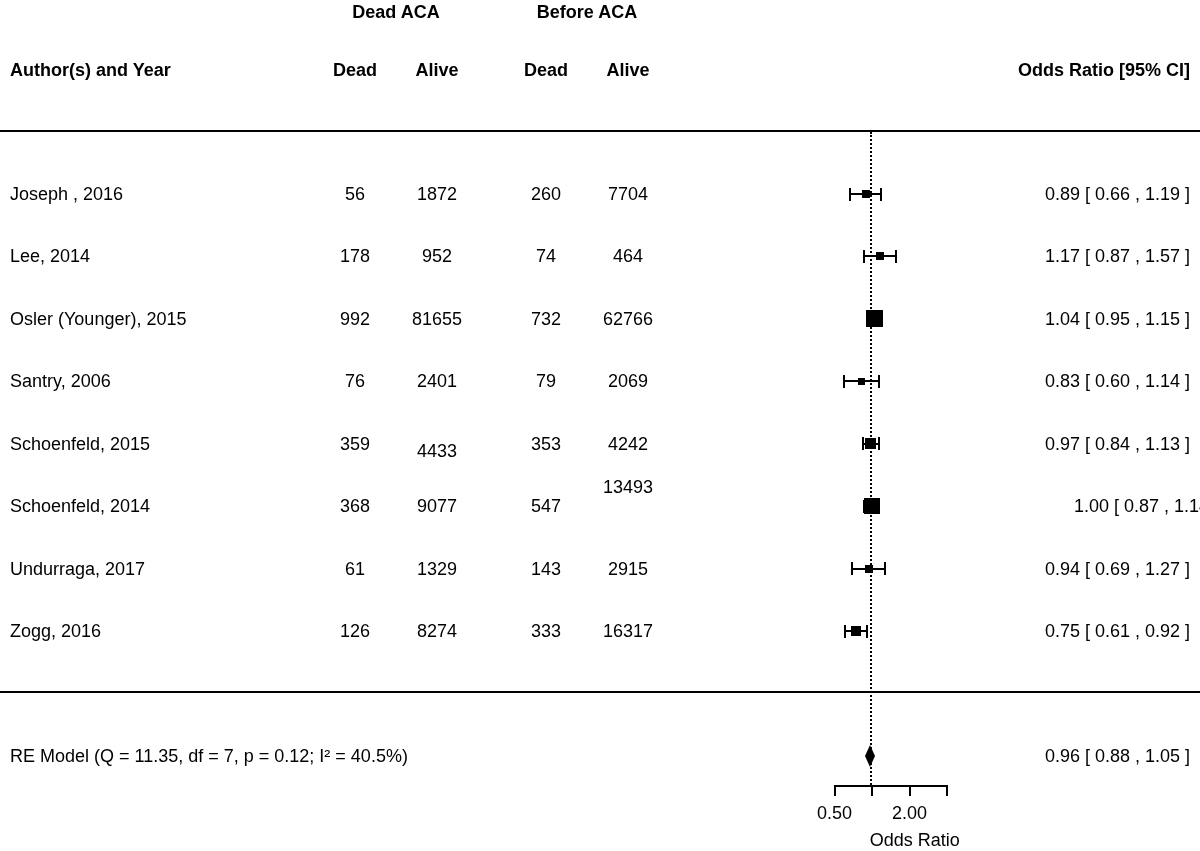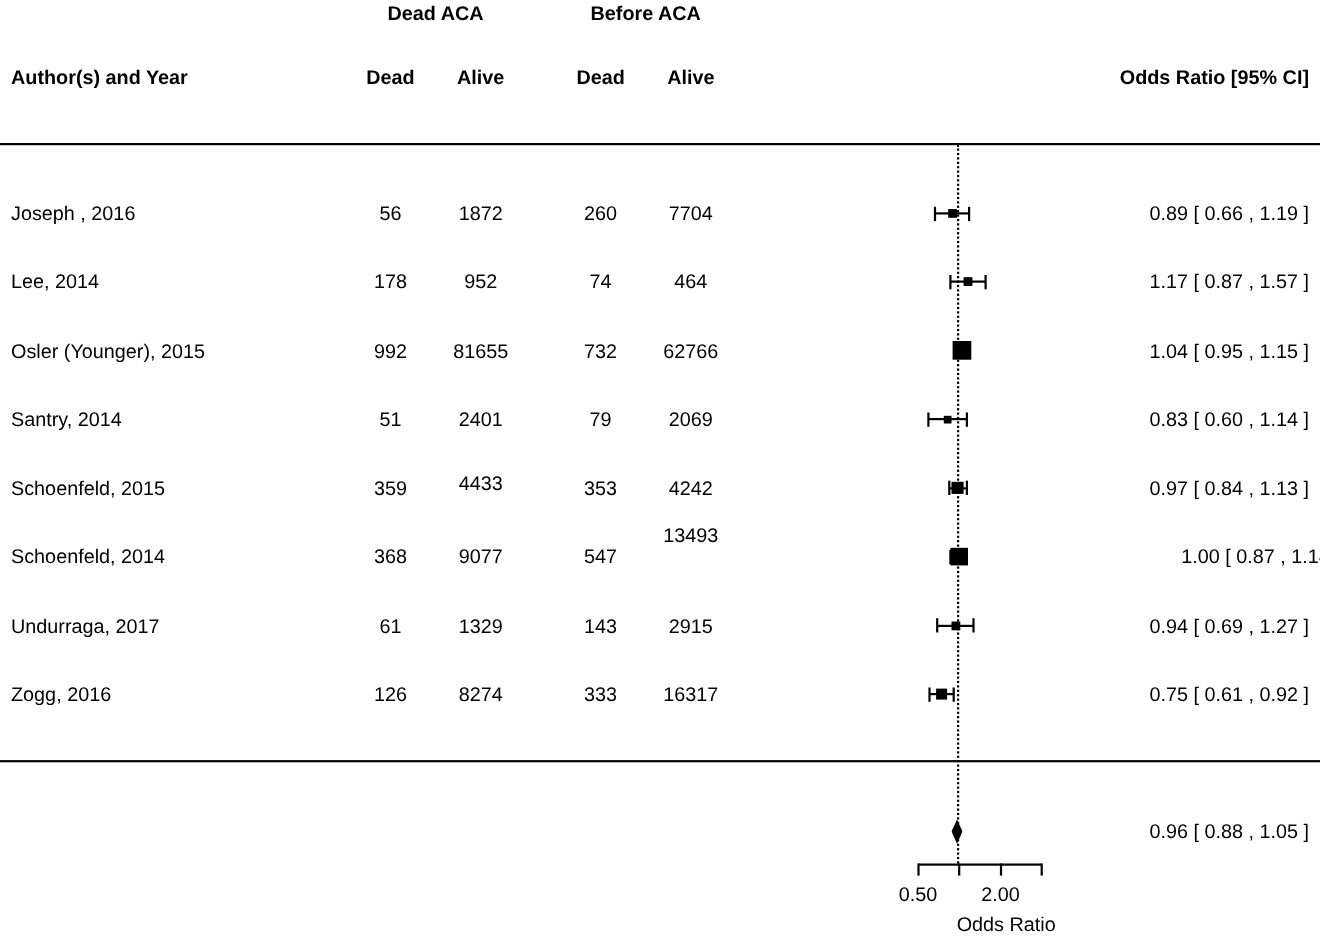--- a/index.html
+++ b/index.html
@@ -31,20 +31,21 @@
   <div class="t b cc" style="left:437px;top:70px">Alive</div>
   <div class="t b cc" style="left:546px;top:70px">Dead</div>
   <div class="t b cc" style="left:628px;top:70px">Alive</div>
   <div class="t b rr" style="left:1190px;top:70px">Odds Ratio [95% CI]</div>
 
   <div class="rule" style="top:130px"></div>
   <div class="rule" style="top:691px"></div>
 
   <div class="refline" style="left:870px;top:132px;height:653px"></div>
 
+  <div class="t ll" style="left:10px;top:756px">RE Model (Q = 11.35, df = 7, p = 0.12; I² = 40.5%)</div>
   <div class="t rr" style="left:1190px;top:756px">0.96 [ 0.88 , 1.05 ]</div>
 
 <div class="t ll" style="left: 10px; top: 194px;">Joseph , 2016</div>
     <div class="t cc" style="left: 355px; top: 194px;">56</div>
     <div class="t cc" style="left: 437px; top: 194px;">1872</div>
     <div class="t cc" style="left: 546px; top: 194px;">260</div>
     <div class="t cc" style="left: 628px; top: 194px;">7704</div>
     <div class="t rr" style="left: 1190px; top: 194px;">0.89 [ 0.66 , 1.19 ]</div>
     <div class="bar" style="left: 849.52px; top: 193px; width: 31.8909px; height: 2px;"></div>
     <div class="bar" style="left: 848.52px; top: 187.5px; width: 2px; height: 13px;"></div>
@@ -63,33 +64,33 @@
     <div class="t ll" style="left: 10px; top: 318.9px;">Osler (Younger), 2015</div>
     <div class="t cc" style="left: 355px; top: 318.9px;">992</div>
     <div class="t cc" style="left: 437px; top: 318.9px;">81655</div>
     <div class="t cc" style="left: 546px; top: 318.9px;">732</div>
     <div class="t cc" style="left: 628px; top: 318.9px;">62766</div>
     <div class="t rr" style="left: 1190px; top: 318.9px;">1.04 [ 0.95 , 1.15 ]</div>
     <div class="bar" style="left: 869.225px; top: 317.9px; width: 10.3363px; height: 2px;"></div>
     <div class="bar" style="left: 868.225px; top: 312.4px; width: 2px; height: 13px;"></div>
     <div class="bar" style="left: 878.561px; top: 312.4px; width: 2px; height: 13px;"></div>
     <div class="sq" style="left: 865.622px; top: 310.4px; width: 17px; height: 17px;"></div>
-    <div class="t ll" style="left: 10px; top: 381.35px;">Santry, 2014</div>
-    <div class="t cc" style="left: 355px; top: 381.35px;">51</div>
+    <div class="t ll" style="left: 10px; top: 381.35px;">Santry, 2006</div>
+    <div class="t cc" style="left: 355px; top: 381.35px;">76</div>
     <div class="t cc" style="left: 437px; top: 381.35px;">2401</div>
     <div class="t cc" style="left: 546px; top: 381.35px;">79</div>
     <div class="t cc" style="left: 628px; top: 381.35px;">2069</div>
     <div class="t rr" style="left: 1190px; top: 381.35px;">0.83 [ 0.60 , 1.14 ]</div>
     <div class="bar" style="left: 844.364px; top: 380.35px; width: 34.725px; height: 2px;"></div>
     <div class="bar" style="left: 843.364px; top: 374.85px; width: 2px; height: 13px;"></div>
     <div class="bar" style="left: 878.089px; top: 374.85px; width: 2px; height: 13px;"></div>
     <div class="sq" style="left: 858.419px; top: 377.85px; width: 7px; height: 7px;"></div>
     <div class="t ll" style="left: 10px; top: 443.8px;">Schoenfeld, 2015</div>
     <div class="t cc" style="left: 355px; top: 443.8px;">359</div>
-    <div class="t cc" style="left: 437px; top: 439px;">4433</div>
+    <div class="t cc" style="left: 437px; top: 451px;">4433</div>
     <div class="t cc" style="left: 546px; top: 443.8px;">353</div>
     <div class="t cc" style="left: 628px; top: 443.8px;">4242</div>
     <div class="t rr" style="left: 1190px; top: 443.8px;">0.97 [ 0.84 , 1.13 ]</div>
     <div class="bar" style="left: 862.567px; top: 442.8px; width: 16.0448px; height: 2px;"></div>
     <div class="bar" style="left: 861.567px; top: 437.3px; width: 2px; height: 13px;"></div>
     <div class="bar" style="left: 877.612px; top: 437.3px; width: 2px; height: 13px;"></div>
     <div class="sq" style="left: 864.852px; top: 438.3px; width: 11px; height: 11px;"></div>
     <div class="t ll" style="left: 10px; top: 506.25px;">Schoenfeld, 2014</div>
     <div class="t cc" style="left: 355px; top: 506.25px;">368</div>
     <div class="t cc" style="left: 437px; top: 506.25px;">9077</div>

